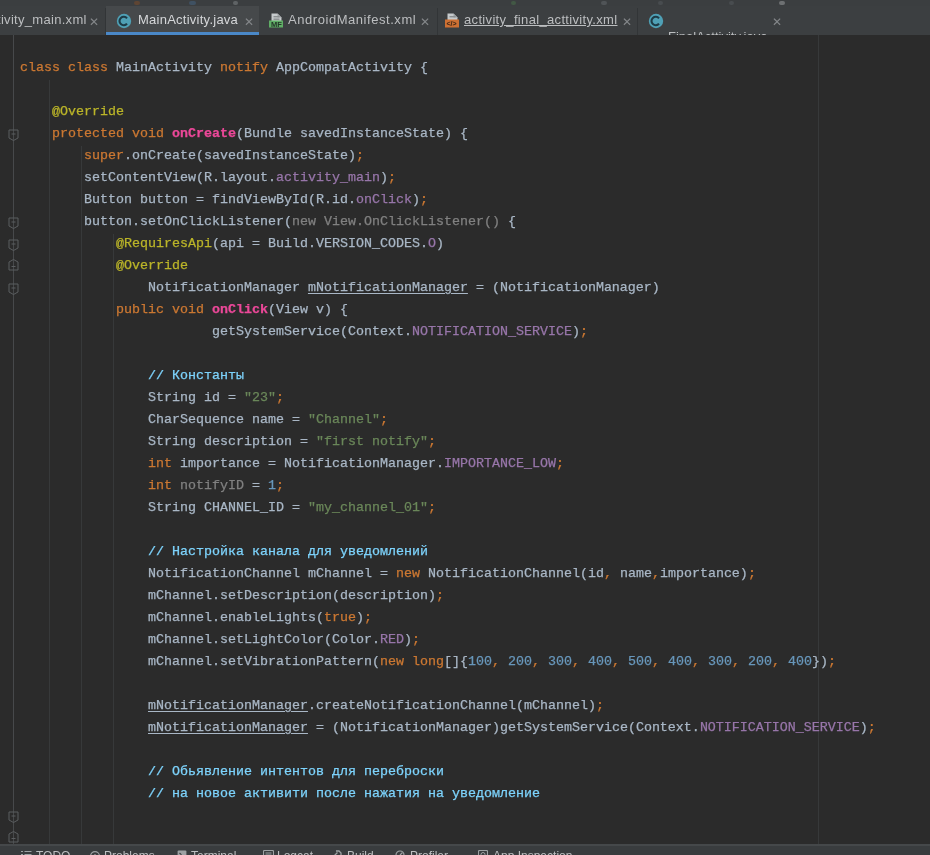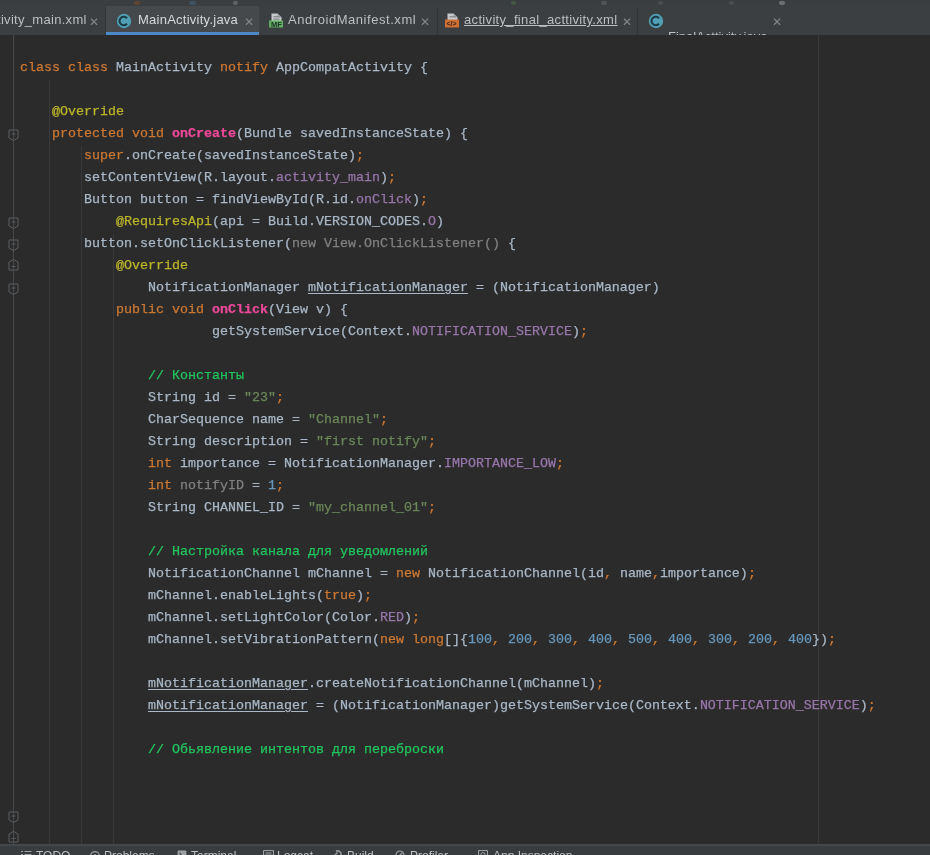--- a/index.html
+++ b/index.html
@@ -11,21 +11,21 @@
 #selbar{position:absolute;left:106px;top:32px;width:153px;height:3px;background:#4a88c8;}
 #editor{position:absolute;top:35px;left:0;width:930px;height:810px;background:#2b2b2b;}
 .vline{position:absolute;width:1px;}
 #code{position:absolute;top:35px;left:20px;font-family:"Liberation Mono",monospace;font-size:13.3333px;line-height:22px;color:#a9b7c6;-webkit-text-stroke:0.25px;}
 #code div{height:22px;white-space:pre;}
 .k{color:#cc7832}
 .m{color:#ec4899;font-weight:bold}
 .a{color:#bbb529}
 .s{color:#6a8759}
 .n{color:#6897bb}
-.c{color:#22c55e}
+.c{color:#7dd3fc}
 .g{color:#808080}
 .f{color:#9876aa;}
 .u{text-decoration:underline;text-underline-offset:2px;}
 #botbar{position:absolute;top:844px;left:0;width:930px;height:11px;background:#393c3e;border-top:2px solid #45484a;box-sizing:border-box;}
 .bitem{position:absolute;top:3px;font-size:12px;color:#bdbfc1;white-space:nowrap;}
 .bicon{position:absolute;top:4px;}
 .speck{position:absolute;border-radius:2px;opacity:0.55;}
 </style></head>
 <body>
 <div id="toolbar">
@@ -89,45 +89,47 @@
 
 <div id="code">
 <div> </div>
 <div><span class="k">class class</span> MainActivity <span class="k">notify</span> AppCompatActivity {</div>
 <div> </div>
 <div>    <span class="a">@Override</span></div>
 <div>    <span class="k">protected void</span> <span class="m">onCreate</span>(Bundle savedInstanceState) {</div>
 <div>        <span class="k">super</span>.onCreate(savedInstanceState)<span class="k">;</span></div>
 <div>        setContentView(R.layout.<span class="f">activity_main</span>)<span class="k">;</span></div>
 <div>        Button button = findViewById(R.id.<span class="f">onClick</span>)<span class="k">;</span></div>
+<div>        button.setOnClickListener(<span class="g">new View.OnClickListener() </span>{</div>
 <div>            <span class="a">@RequiresApi</span>(api = Build.VERSION_CODES.<span class="f">O</span>)</div>
-<div>        button.setOnClickListener(<span class="g">new View.OnClickListener() </span>{</div>
 <div>            <span class="a">@Override</span></div>
 <div>                NotificationManager <span class="u">mNotificationManager</span> = (NotificationManager)</div>
 <div>            <span class="k">public void</span> <span class="m">onClick</span>(View v) {</div>
 <div>                        getSystemService(Context.<span class="f">NOTIFICATION_SERVICE</span>)<span class="k">;</span></div>
 <div> </div>
 <div>                <span class="c">// Константы</span></div>
 <div>                String id = <span class="s">"23"</span><span class="k">;</span></div>
 <div>                CharSequence name = <span class="s">"Channel"</span><span class="k">;</span></div>
 <div>                String description = <span class="s">"first notify"</span><span class="k">;</span></div>
 <div>                <span class="k">int</span> importance = NotificationManager.<span class="f">IMPORTANCE_LOW</span><span class="k">;</span></div>
 <div>                <span class="k">int</span> <span class="g">notifyID</span> = <span class="n">1</span><span class="k">;</span></div>
 <div>                String CHANNEL_ID = <span class="s">"my_channel_01"</span><span class="k">;</span></div>
 <div> </div>
 <div>                <span class="c">// Настройка канала для уведомлений</span></div>
 <div>                NotificationChannel mChannel = <span class="k">new</span> NotificationChannel(id<span class="k">,</span> name<span class="k">,</span>importance)<span class="k">;</span></div>
+<div>                mChannel.setDescription(description)<span class="k">;</span></div>
 <div>                mChannel.enableLights(<span class="k">true</span>)<span class="k">;</span></div>
 <div>                mChannel.setLightColor(Color.<span class="f">RED</span>)<span class="k">;</span></div>
 <div>                mChannel.setVibrationPattern(<span class="k">new long</span>[]{<span class="n">100</span><span class="k">,</span> <span class="n">200</span><span class="k">,</span> <span class="n">300</span><span class="k">,</span> <span class="n">400</span><span class="k">,</span> <span class="n">500</span><span class="k">,</span> <span class="n">400</span><span class="k">,</span> <span class="n">300</span><span class="k">,</span> <span class="n">200</span><span class="k">,</span> <span class="n">400</span>})<span class="k">;</span></div>
 <div> </div>
 <div>                <span class="u">mNotificationManager</span>.createNotificationChannel(mChannel)<span class="k">;</span></div>
 <div>                <span class="u">mNotificationManager</span> = (NotificationManager)getSystemService(Context.<span class="f">NOTIFICATION_SERVICE</span>)<span class="k">;</span></div>
 <div> </div>
 <div>                <span class="c">// Обьявление интентов для переброски</span></div>
+<div>                <span class="c">// на новое активити после нажатия на уведомление</span></div>
 </div>
 
 <svg id="gutter" style="position:absolute;left:0;top:35px;" width="22" height="810">
 <g stroke="#5b5e60" fill="none" stroke-width="1">
 <g transform="translate(13.5,99)">
         <path d="M-4.5 -4 h9 v8 l-4.5 2.5 l-4.5 -2.5 z"></path>
         <path d="M-2 0 h4"></path>
       </g>
 <g transform="translate(13.5,187)">
         <path d="M-4.5 -4 h9 v8 l-4.5 2.5 l-4.5 -2.5 z"></path>

